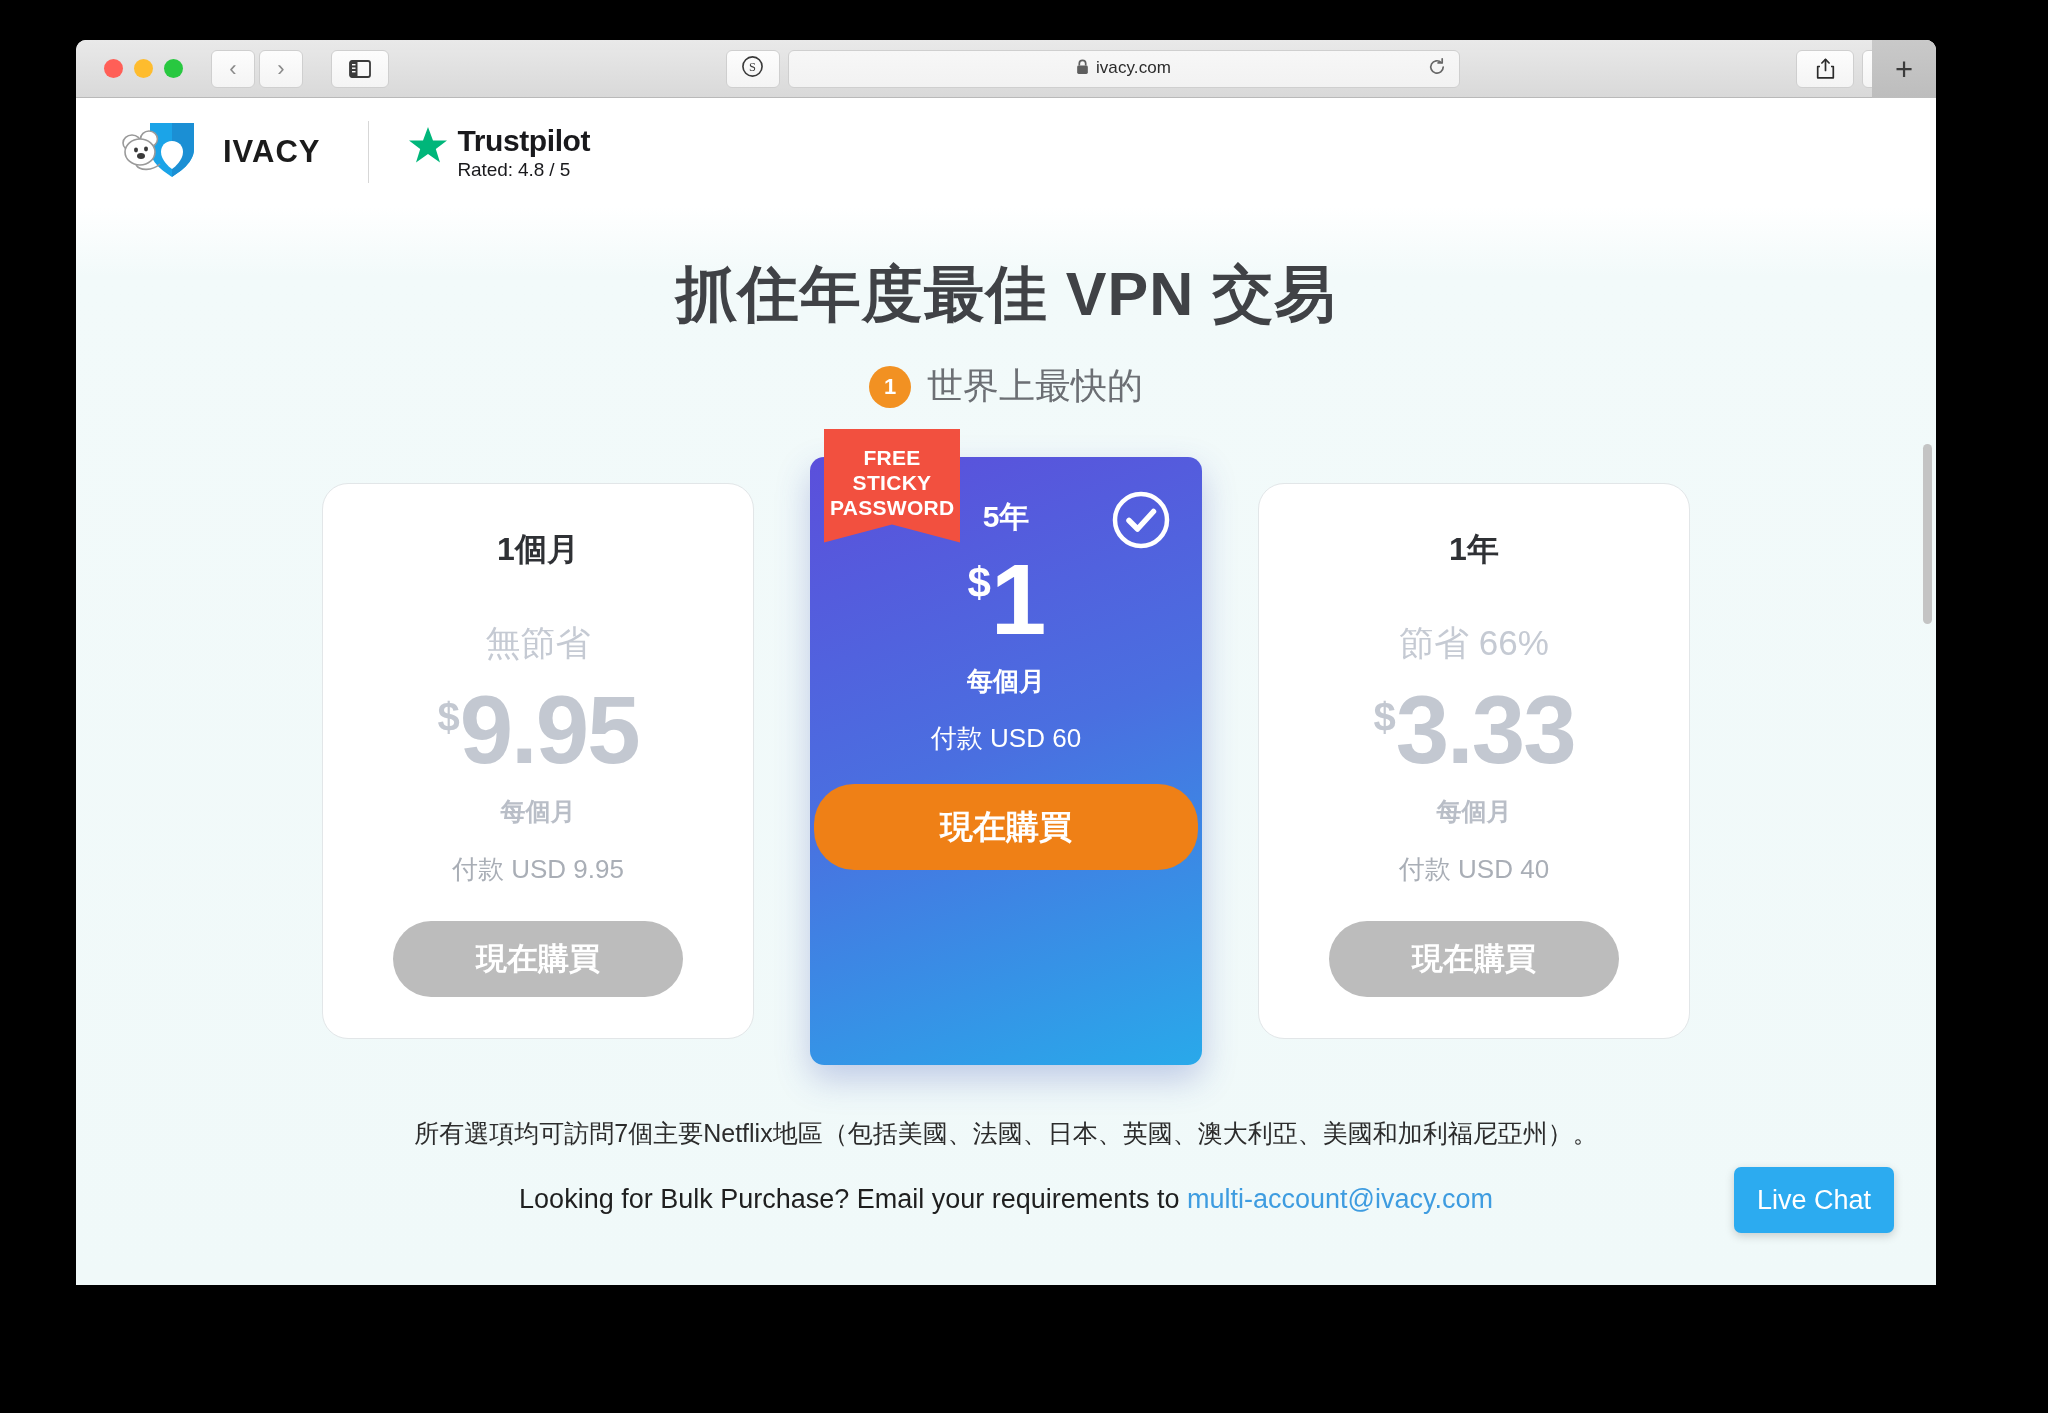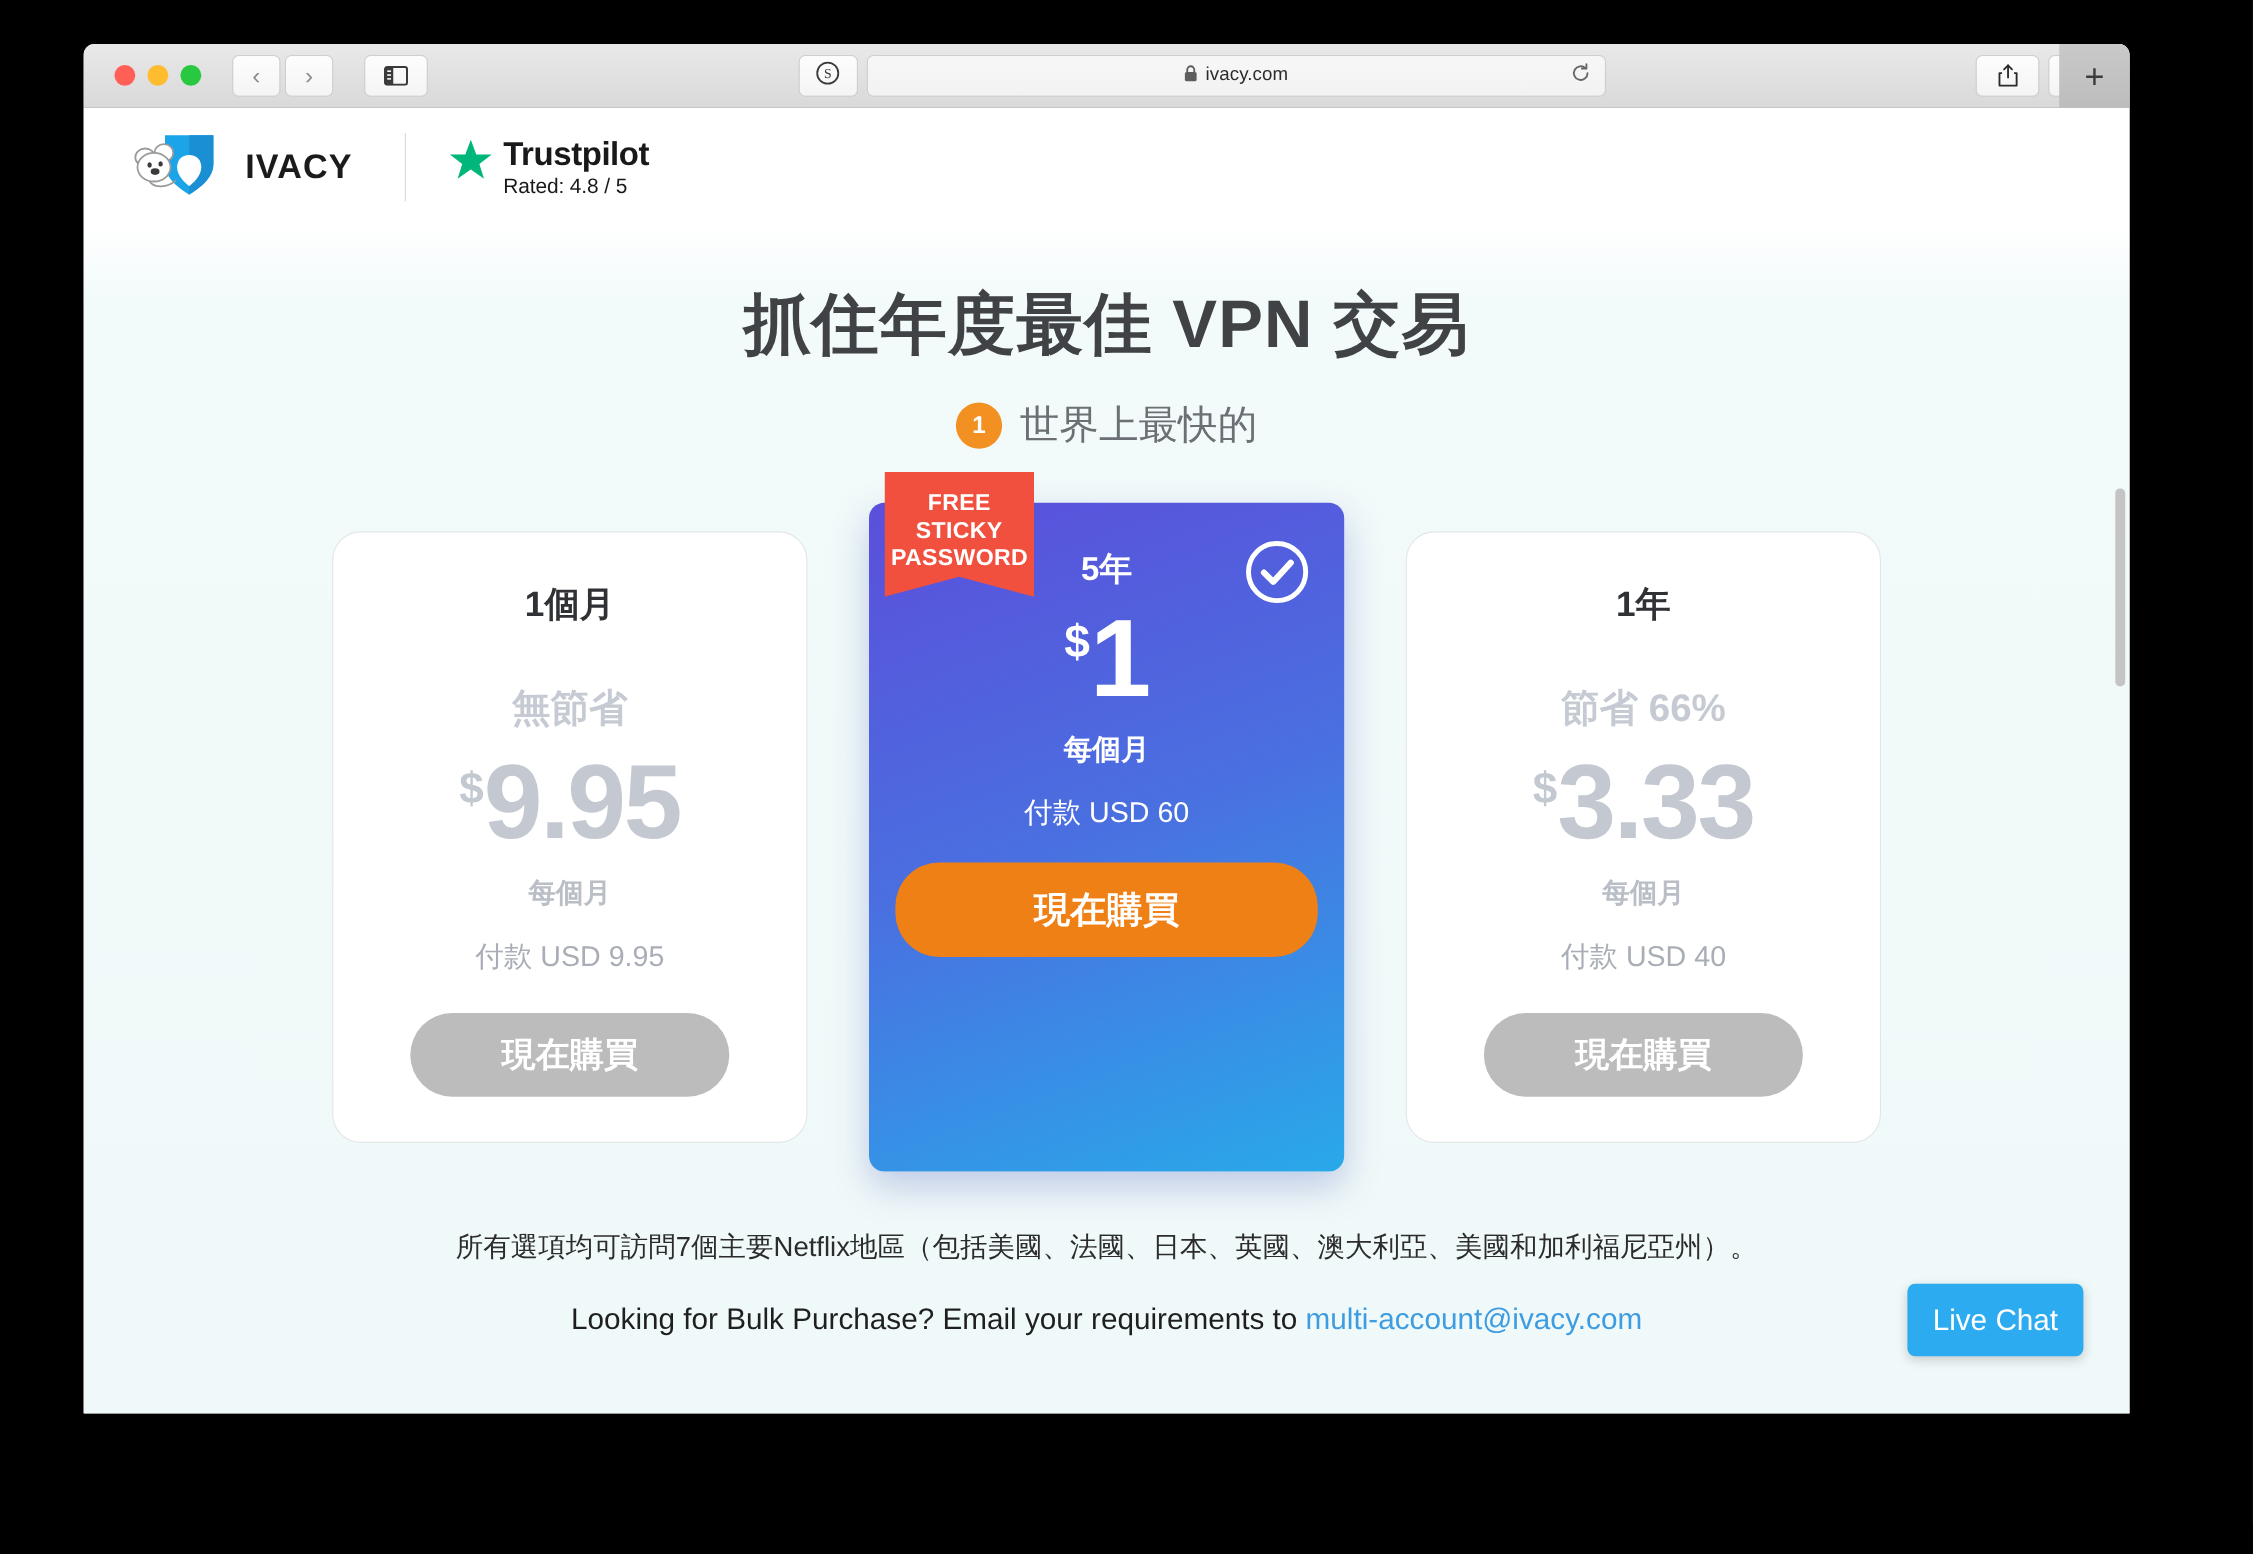--- a/index.html
+++ b/index.html
@@ -174,21 +174,21 @@
     border-radius: 26px;
     text-align: center;
     padding: 44px 0 36px;
     height: 556px;
   }
 
   .card-term {
     font-size: 32px; font-weight: 700; color: #2f3135;
   }
   .card-save {
-    margin-top: 48px; font-size: 35px; color: #c5cad3; font-weight: bold;
+    margin-top: 48px; font-size: 35px; color: #c5cad3;
   }
   .card-price {
     margin-top: 20px;
     color: #c3c8d1;
     font-weight: 700;
     line-height: .9;
     display: flex; align-items: flex-start; justify-content: center;
   }
   .card-price .cur { font-size: 40px; margin-top: 12px; }
   .card-price .amt { font-size: 96px; letter-spacing: -2px; }
@@ -204,21 +204,21 @@
     color: #fff;
     font-size: 31px; font-weight: 700;
     display: flex; align-items: center; justify-content: center;
     border: none; cursor: pointer;
     font-family: inherit;
   }
 
   
   .card-featured {
     position: relative;
-    width: 432px;
+    width: 392px;
     height: 608px;
     border-radius: 14px;
     background: linear-gradient(160deg, #5b4fdb 0%, #4a6fe0 48%, #29a9ea 100%);
     text-align: center;
     padding: 40px 0 30px;
     color: #fff;
     border: none;
     box-shadow: 0 14px 34px rgba(60,80,180,.28);
   }
   .card-featured .card-term { color: #fff; font-size: 30px; }

